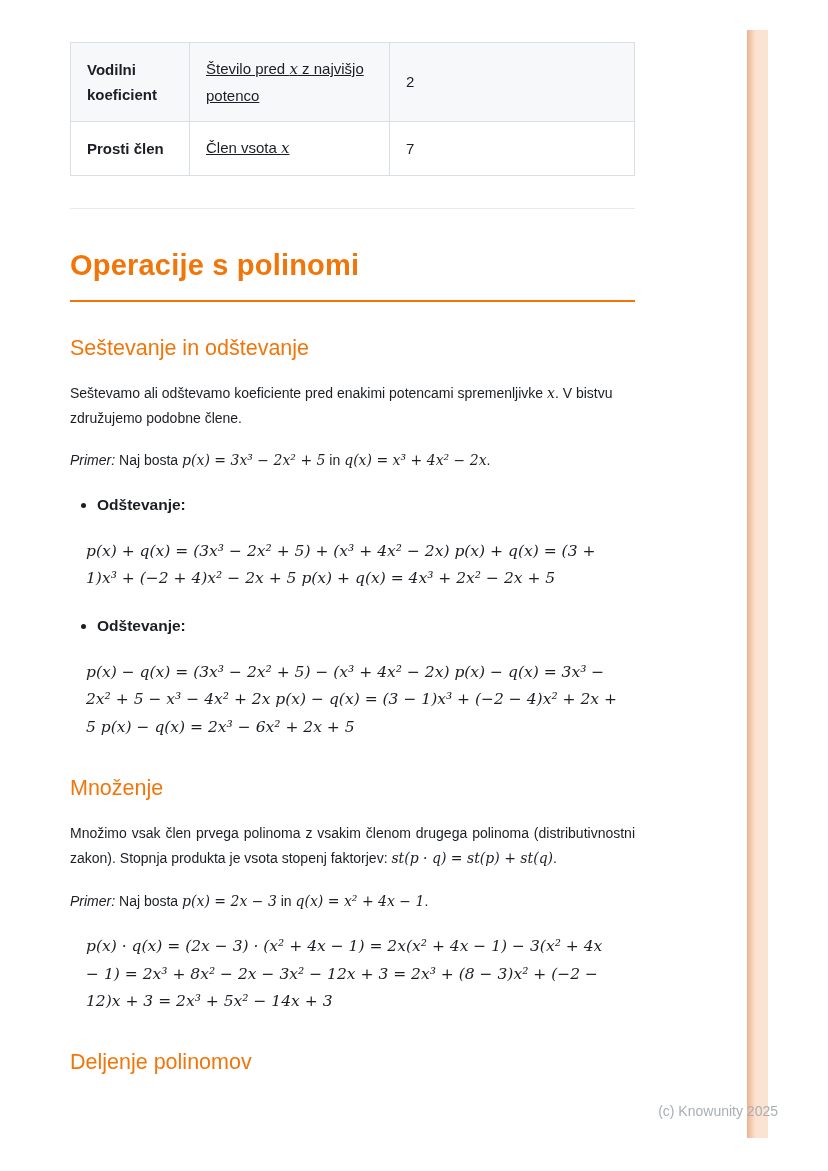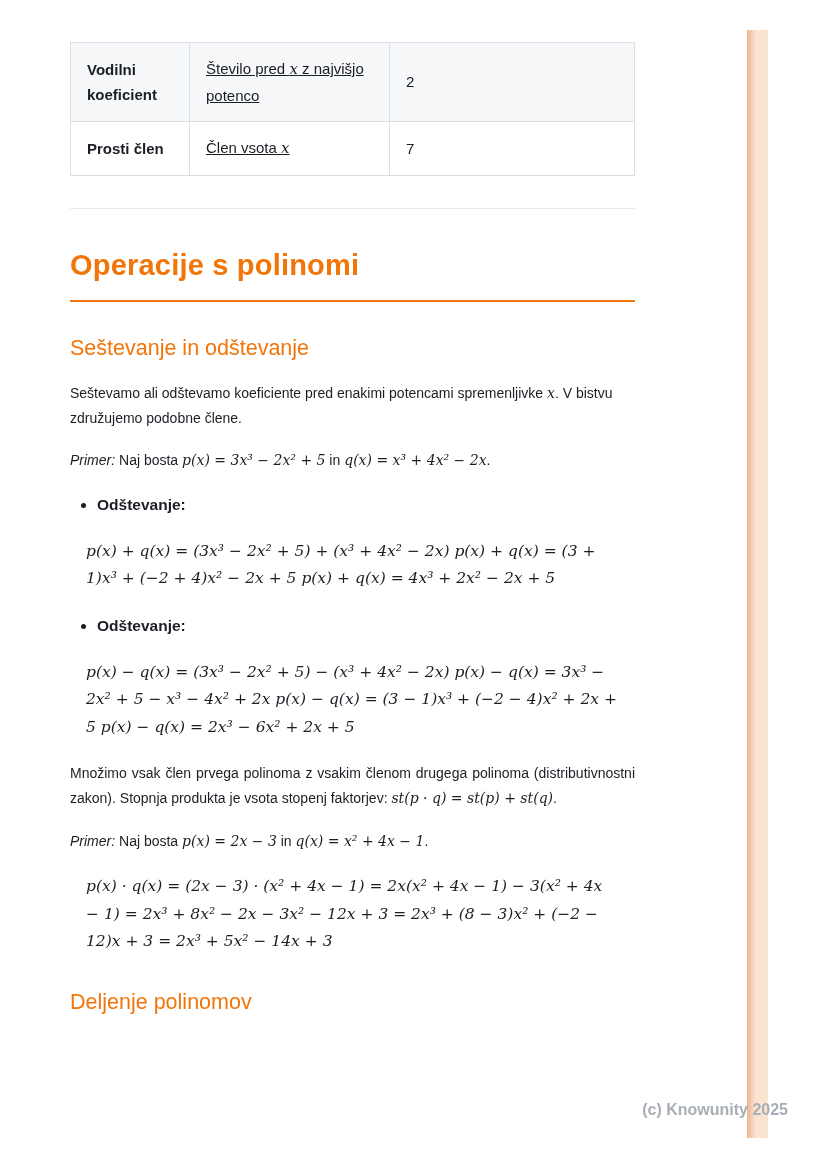--- a/index.html
+++ b/index.html
@@ -63,26 +63,25 @@
   .stripe {
     position: absolute;
     top: 30px;
     right: 60px;
     width: 21px;
     height: 1108px;
     background: linear-gradient(to right, var(--stripe-edge, #edb28e), var(--stripe-fill, #fbe3d2) 40%);
   }
   .watermark {
     position: absolute;
-    right: 40px;
+    right: 50px;
     bottom: 52px;
-    font-size: 16px;
+    font-size: 14px;
     color: var(--muted, #a9aeb6);
     z-index: 2;
-    font-weight: bold;
   }
 </style>
 </head>
 <body>
 
 <div class="stripe"></div>
 
 <main class="content">
 
   <table class="info-table">
@@ -111,20 +110,21 @@
   <ul class="bullets">
     <li><span class="seg-b">Odštevanje:</span></li>
   </ul>
   <p class="math"><span class="seg-m">p(x) + q(x) = (3x³ − 2x² + 5) + (x³ + 4x² − 2x) p(x) + q(x) = (3 + 1)x³ + (−2 + 4)x² − 2x + 5 p(x) + q(x) = 4x³ + 2x² − 2x + 5</span></p>
 
   <ul class="bullets">
     <li><span class="seg-b">Odštevanje:</span></li>
   </ul>
   <p class="math"><span class="seg-m">p(x) − q(x) = (3x³ − 2x² + 5) − (x³ + 4x² − 2x) p(x) − q(x) = 3x³ − 2x² + 5 − x³ − 4x² + 2x p(x) − q(x) = (3 − 1)x³ + (−2 − 4)x² + 2x + 5 p(x) − q(x) = 2x³ − 6x² + 2x + 5</span></p>
 
+  <h2>Množenje</h2>
   <p class="just"><span class="seg-t">Množimo vsak člen prvega polinoma z vsakim členom drugega polinoma (distributivnostni zakon). Stopnja produkta je vsota stopenj faktorjev: </span><span class="seg-m">st(p · q) = st(p) + st(q)</span><span class="seg-t">.</span></p>
   <p><span class="seg-e">Primer:</span><span class="seg-t"> Naj bosta </span><span class="seg-m">p(x) = 2x − 3</span><span class="seg-t"> in </span><span class="seg-m">q(x) = x² + 4x − 1</span><span class="seg-t">.</span></p>
   <p class="math"><span class="seg-m">p(x) · q(x) = (2x − 3) · (x² + 4x − 1) = 2x(x² + 4x − 1) − 3(x² + 4x − 1) = 2x³ + 8x² − 2x − 3x² − 12x + 3 = 2x³ + (8 − 3)x² + (−2 − 12)x + 3 = 2x³ + 5x² − 14x + 3</span></p>
 
   <h2>Deljenje polinomov</h2>
 
 </main>
 
 <div class="watermark">(c) Knowunity 2025</div>
 

